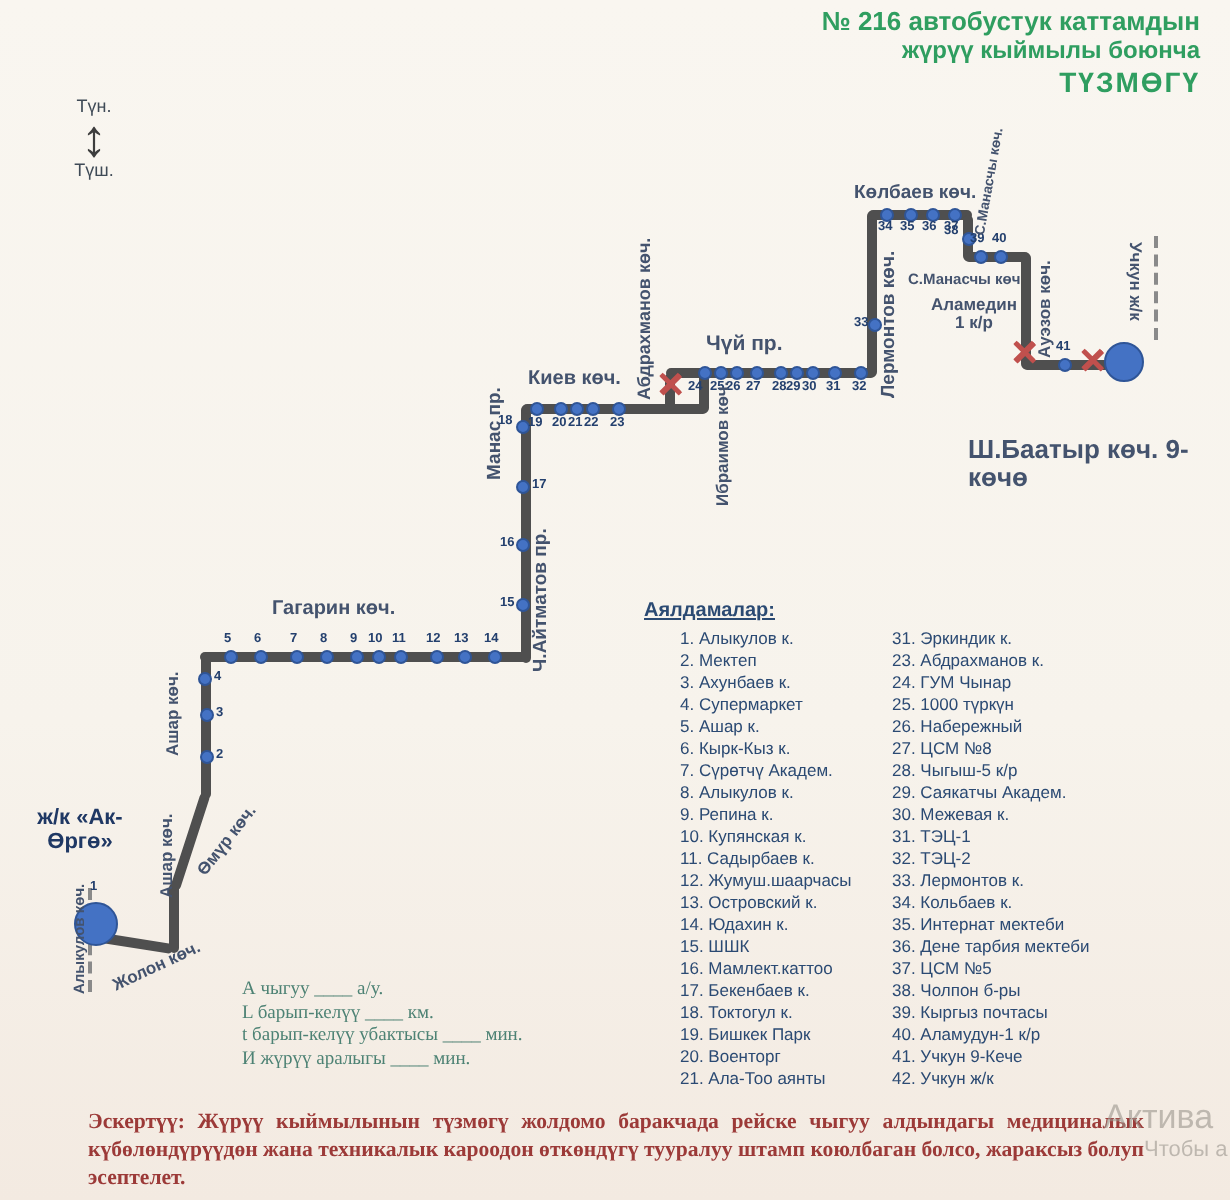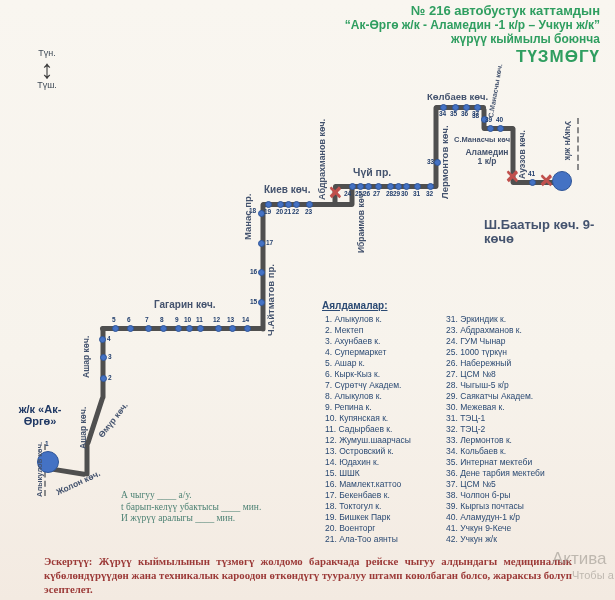--- a/index.html
+++ b/index.html
@@ -6,48 +6,47 @@
   .page{
     position:relative;width:615px;height:600px;overflow:hidden;
     background:linear-gradient(180deg,#f9f6f0 0%,#f7f3ec 60%,#f3eae1 100%);
     font-family:"Liberation Sans",sans-serif;
   }
   .abs{position:absolute;}
   .title-block{position:absolute;top:3px;left:0;width:600px;text-align:right;color:#2f9e60;font-weight:bold;}
   .title-l1{font-size:13px;}
   .title-l2{font-size:12px;}
   .title-l3{font-size:12px;}
-  .title-l4{font-size:17px;letter-spacing:1px;margin-top:1px;}
+  .title-l4{font-size:14px;letter-spacing:1px;margin-top:1px;}
   .compass{position:absolute;left:30px;top:48px;color:#3f4a56;font-size:9px;text-align:center;width:34px;}
   .compass-arrow{font-size:26px;line-height:22px;color:#3d3d3d;font-weight:bold;display:block;}
   .seg{position:absolute;height:5px;background:#4f4f4f;border-radius:2.5px;transform-origin:0 50%;}
   .dash{position:absolute;width:0;border-left:2px dashed #8a8a8a;transform-origin:0 0;}
   .dot{position:absolute;width:7px;height:7px;border-radius:50%;background:#4472c4;border:1px solid #2f5597;box-sizing:border-box;}
   .terminal{position:absolute;border-radius:50%;background:#4472c4;border:1px solid #2f5597;box-sizing:border-box;}
   .stop-num{position:absolute;font-size:6.5px;font-weight:bold;color:#24406e;line-height:7px;white-space:nowrap;}
   .slabel{position:absolute;color:#44536e;white-space:pre-line;line-height:1.05;transform-origin:0 0;}
   .xmark{position:absolute;color:#c0504d;font-weight:900;font-size:17px;line-height:17px;text-shadow:0.5px 0.5px 0 #c0504d;}
   .legend-header{position:absolute;left:322px;top:300px;font-size:10px;font-weight:bold;text-decoration:underline;color:#2b4a73;}
   .legend-col{position:absolute;top:314px;font-size:8.5px;line-height:11px;color:#2b4a73;}
-  .legend-col1{left:325px;}
+  .legend-col1{left:340px;}
   .legend-col2{left:446px;}
   .measurements{position:absolute;left:121px;top:490px;font-family:"Liberation Serif",serif;font-size:9.5px;line-height:11.6px;color:#4d8274;}
   .note{position:absolute;left:44px;top:555px;width:528px;font-family:"Liberation Serif",serif;font-size:10.8px;line-height:13.8px;color:#9c3a38;text-align:justify;font-weight:600;}
   .watermark{position:absolute;left:552px;top:549px;color:#9b968e;opacity:.6;white-space:nowrap;}
   .wm1{font-size:17px;}
   .wm2{font-size:11px;margin-left:20px;}
 </style>
 </head>
 <body>
 
 <div class="page">
 
   <div class="title-block">
     <div class="title-l1">№ 216  автобустук каттамдын</div>
-    <div class="title-l2">“Ак-Өргө ж/к  - Аламедин -1 к/р – Учкун ж/к”</div>
     <div class="title-l3">жүрүү кыймылы боюнча</div>
     <div class="title-l4">ТҮЗМӨГҮ</div>
   </div>
 
   <div class="compass">
     <div>Түн.</div>
     <span class="compass-arrow">↕</span>
     <div>Түш.</div>
   </div>
 
@@ -156,21 +155,21 @@
       <div class="xmark" style="left: 328px; top: 184px;">✕</div>
       <div class="xmark" style="left: 505px; top: 168px;">✕</div>
       <div class="xmark" style="left: 539px; top: 172px;">✕</div>
       <div class="slabel" style="left: 14px; top: 404px; font-size: 11px; font-weight: 700; color: rgb(31, 56, 100); width: 52px; text-align: center;">ж/к «Ак-
 Өргө»</div>
       <div class="slabel" style="left: 36px; top: 497px; font-size: 7.5px; font-weight: 600; transform: rotate(-90deg);">Алыкулов көч.</div>
       <div class="slabel" style="left: 55px; top: 489px; font-size: 8.5px; font-weight: 600; transform: rotate(-25deg);">Жолон көч.</div>
       <div class="slabel" style="left: 82px; top: 378px; font-size: 8.5px; font-weight: 600; transform: rotate(-90deg);">Ашар көч.</div>
       <div class="slabel" style="left: 79px; top: 449px; font-size: 8.5px; font-weight: 600; transform: rotate(-90deg);">Ашар көч.</div>
       <div class="slabel" style="left: 97px; top: 434px; font-size: 8.5px; font-weight: 600; transform: rotate(-52deg);">Өмүр көч.</div>
-      <div class="slabel" style="left: 154px; top: 300px; font-size: 10px; font-weight: 600;">Гагарин  көч.</div>
+      <div class="slabel" style="left: 136px; top: 300px; font-size: 10px; font-weight: 600;">Гагарин  көч.</div>
       <div class="slabel" style="left: 243px; top: 240px; font-size: 9.5px; font-weight: 600; transform: rotate(-90deg);">Манас пр.</div>
       <div class="slabel" style="left: 266px; top: 336px; font-size: 9.5px; font-weight: 600; transform: rotate(-90deg);">Ч.Айтматов пр.</div>
       <div class="slabel" style="left: 264px; top: 185px; font-size: 10px; font-weight: 600;">Киев көч.</div>
       <div class="slabel" style="left: 318px; top: 200px; font-size: 9px; font-weight: 600; transform: rotate(-90deg);">Абдрахманов  көч.</div>
       <div class="slabel" style="left: 353px; top: 167px; font-size: 10.5px; font-weight: 600;">Чүй пр.</div>
       <div class="slabel" style="left: 357px; top: 253px; font-size: 8.5px; font-weight: 600; transform: rotate(-90deg);">Ибраимов көч.</div>
       <div class="slabel" style="left: 440px; top: 199px; font-size: 9.5px; font-weight: 600; transform: rotate(-90deg);">Лермонтов көч.</div>
       <div class="slabel" style="left: 427px; top: 92px; font-size: 9.5px; font-weight: 600;">Көлбаев көч.</div>
       <div class="slabel" style="left: 487px; top: 117px; font-size: 7px; font-weight: 600; transform: rotate(-80deg);">С.Манасчы көч.</div>
       <div class="slabel" style="left: 454px; top: 136px; font-size: 7.5px; font-weight: 600;">С.Манасчы көч</div>
@@ -224,20 +223,21 @@
       <div>37. ЦСМ №5</div>
       <div>38. Чолпон б-ры</div>
       <div>39. Кыргыз почтасы</div>
       <div>40. Аламудун-1 к/р</div>
       <div>41. Учкун 9-Кече</div>
       <div>42. Учкун ж/к</div>
     </div>
 
   <div class="measurements" id="measurements">
       <div>А чыгуу  ____  а/у.</div>
+      <div>L барып-келүү  ____  км.</div>
       <div>t барып-келүү убактысы  ____  мин.</div>
       <div>И жүрүү аралыгы  ____  мин.</div>
     </div>
 
   <div class="note">Эскертүү: Жүрүү кыймылынын түзмөгү жолдомо баракчада рейске чыгуу алдындагы медициналык күбөлөндүрүүдөн жана техникалык кароодон өткөндүгү тууралуу штамп коюлбаган болсо, жараксыз болуп эсептелет.</div>
 
   <div class="watermark">
     <div class="wm1">Актива</div>
     <div class="wm2">Чтобы а</div>
   </div>

